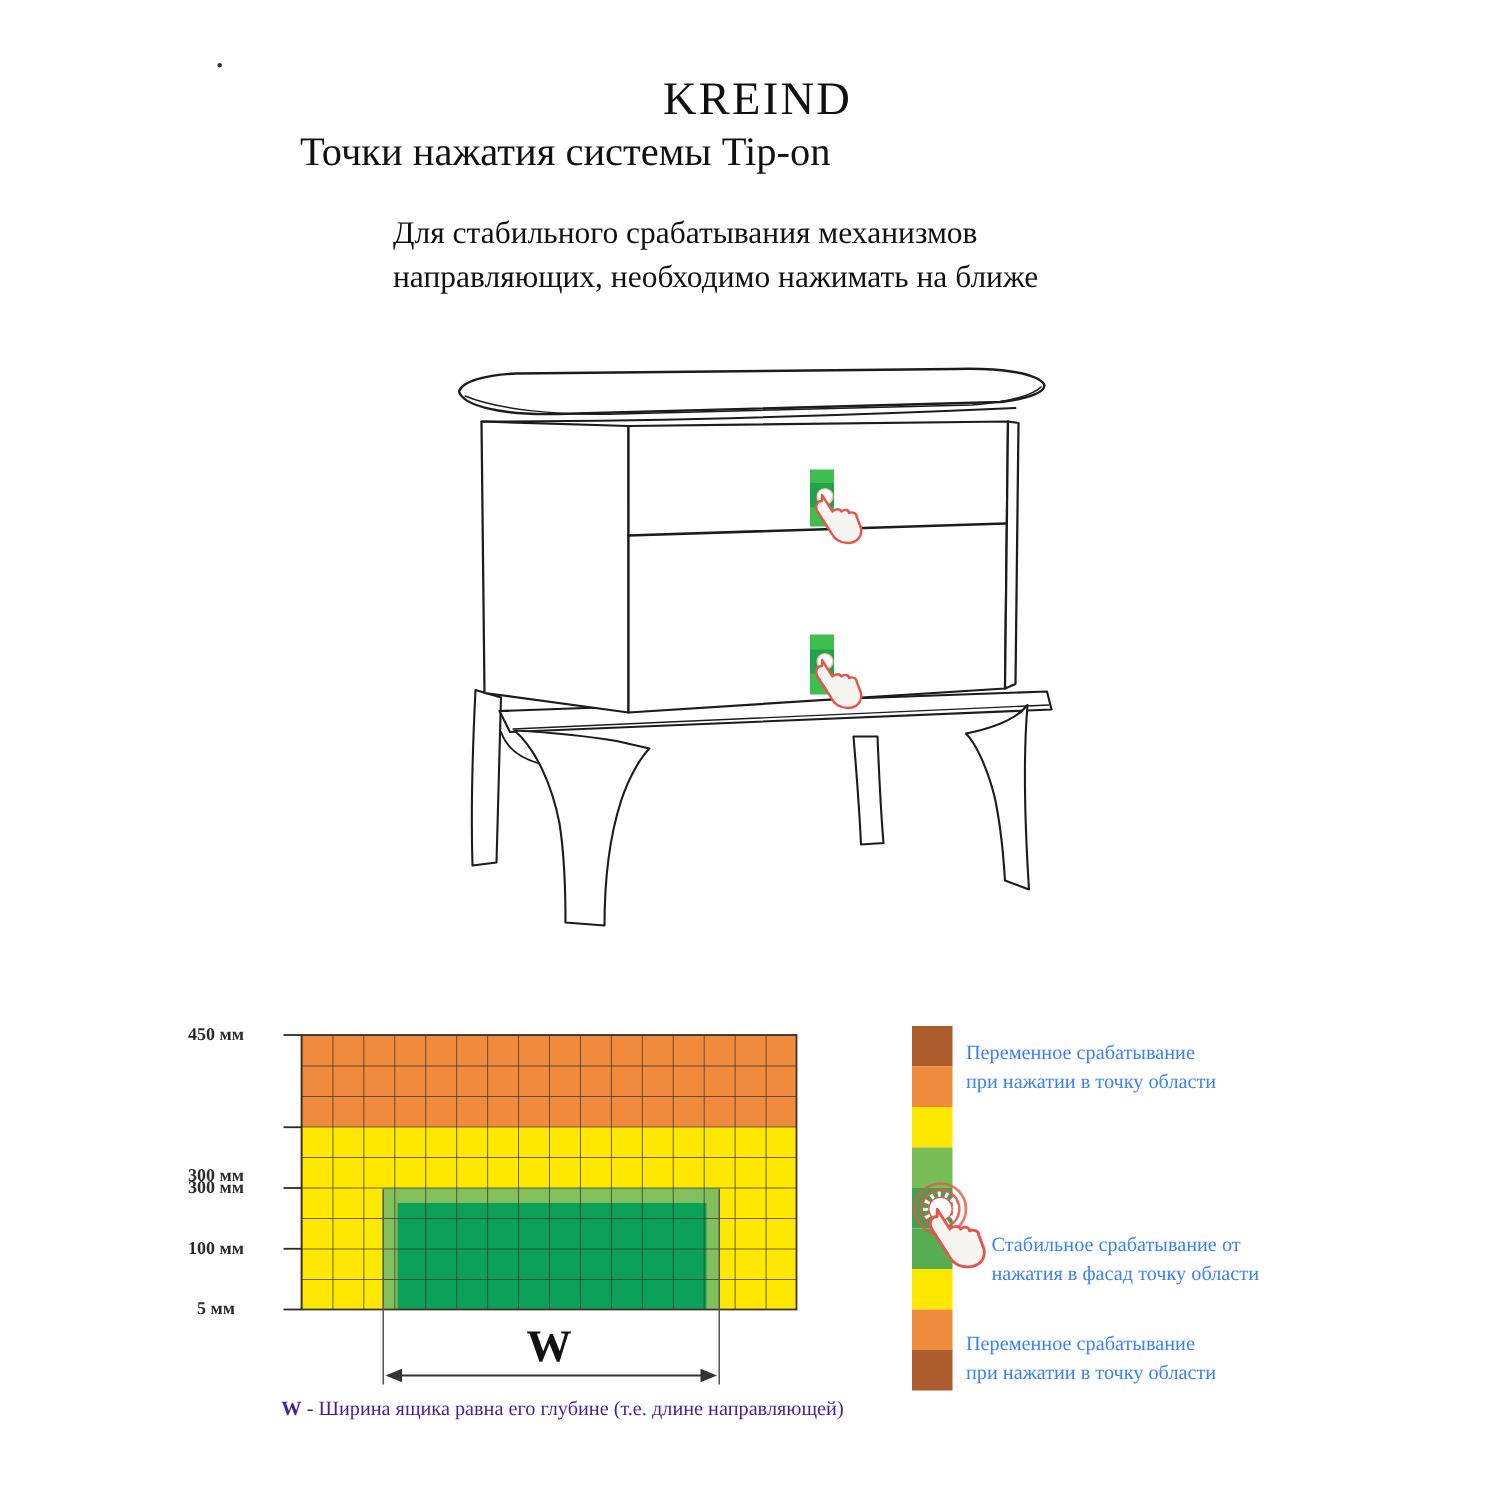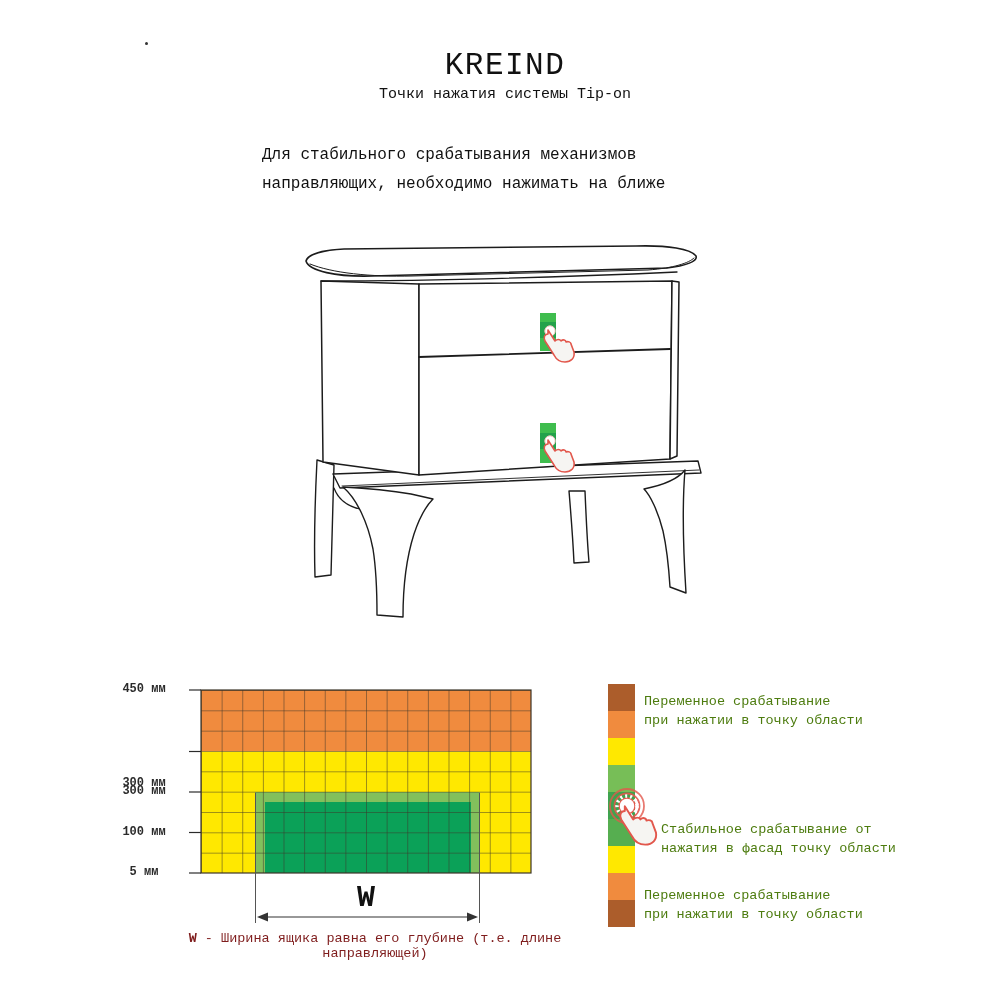--- a/index.html
+++ b/index.html
@@ -2,32 +2,32 @@
 <html style="--c-orange: #F08B3E; --c-yellow: #FFE800; --c-green-border: #82C05C; --c-green-core: #0BA158; --c-brown: #AC5D2B; --c-grid: #3C3528; --c-press-red: #E2574C; --c-press-green: #3FBD4E; --c-press-green-dark: #23A24B;"><head>
 <meta charset="utf-8">
 <style>
   :root{
     --c-orange:#F08B3E; --c-yellow:#FFE800; --c-green-border:#82C05C; --c-green-core:#0BA158;
     --c-brown:#AC5D2B; --c-grid:#3C3528; --c-press-red:#E2574C; --c-press-green:#3FBD4E;
     --c-press-green-dark:#23A24B; --c-green-mid:#56AE50;
   }
   html,body{margin:0;padding:0;background:#fff;}
   .page{position:relative;width:968px;height:1000px;background:#fff;overflow:hidden;
-        font-family:Liberation Mono, monospace;color:#1a1a1a;}
+        font-family:Liberation Serif, serif;color:#1a1a1a;}
   .abs{position:absolute;}
   .dot{left:145px;top:42px;width:3px;height:3px;background:#333;border-radius:50%;}
   .brand{left:200px;top:48px;width:610px;text-align:center;font-size:31px;letter-spacing:1.5px;color:#111;}
-  .subtitle{left:200px;top:86px;width:610px;text-align:center;font-size:15px;color:#111;}
-  .desc{left:262px;top:141px;width:500px;font-size:16px;line-height:29px;color:#111;}
+  .subtitle{left:200px;top:86px;width:610px;font-size:27px;color:#111;}
+  .desc{left:262px;top:141px;width:500px;font-size:21px;line-height:29px;color:#111;}
   .axis-label{left:100px;width:88px;text-align:center;font-size:12px;font-weight:bold;color:#2b2b2b;}
   .w-label{left:336px;top:881px;width:60px;text-align:center;font-size:30px;font-weight:bold;color:#111;}
-  .footnote{left:140px;top:931px;width:470px;text-align:center;font-size:13.5px;color:#7f1d1d;}
+  .footnote{left:140px;top:931px;width:470px;text-align:center;font-size:13.5px;color:#4c1d95;}
   .legendbar{left:608px;top:684px;display:flex;flex-direction:column;}
   .lseg{width:27px;height:27px;}
-  .legend-item{font-size:13.5px;line-height:19px;color:#4d7c0f;}
+  .legend-item{font-size:13.5px;line-height:19px;color:#3b82f6;}
   .li-0{left:644px;top:692px;width:240px;}
   .li-1{left:661px;top:795px;width:240px;margin-top:25px;}
   .li-2{left:644px;top:886px;width:240px;}
   svg{display:block;}
   .f-orange{fill:var(--c-orange);} .f-yellow{fill:var(--c-yellow);}
   .f-gborder{fill:var(--c-green-border);} .f-gcore{fill:var(--c-green-core);}
   .f-pgreen{fill:var(--c-press-green);} .f-pgreendark{fill:var(--c-press-green-dark);}
   .s-grid{stroke:var(--c-grid);} .s-red{stroke:var(--c-press-red);}
   .ln{stroke:#1c1c1c;fill:none;stroke-linejoin:round;stroke-linecap:round;}
   .wfill{fill:#fff;}

